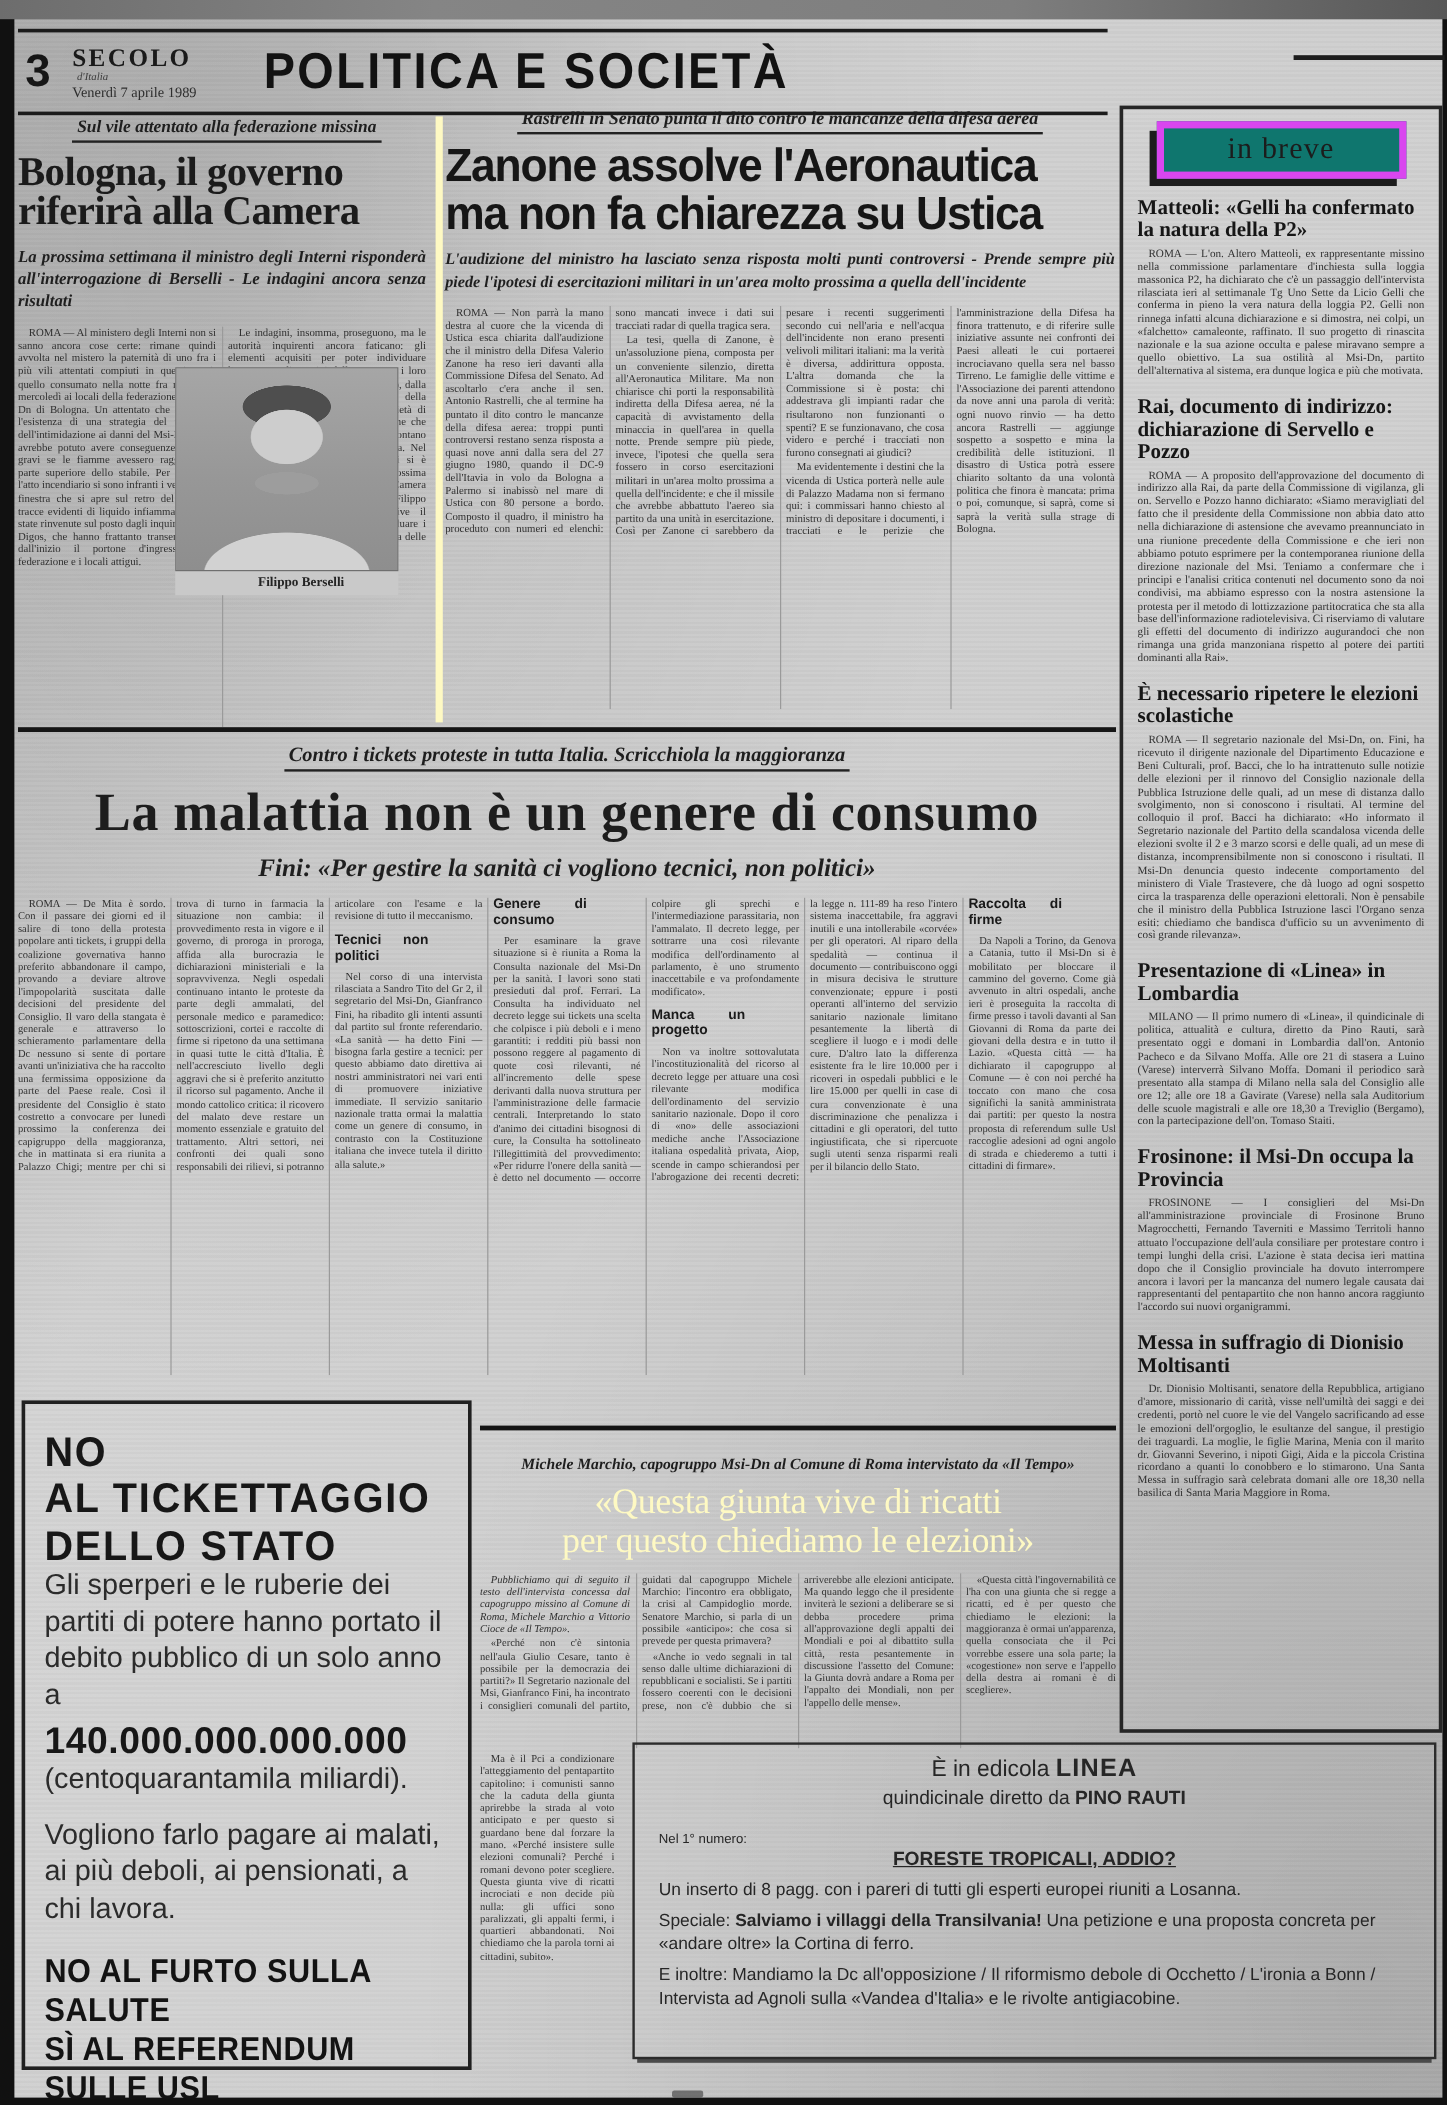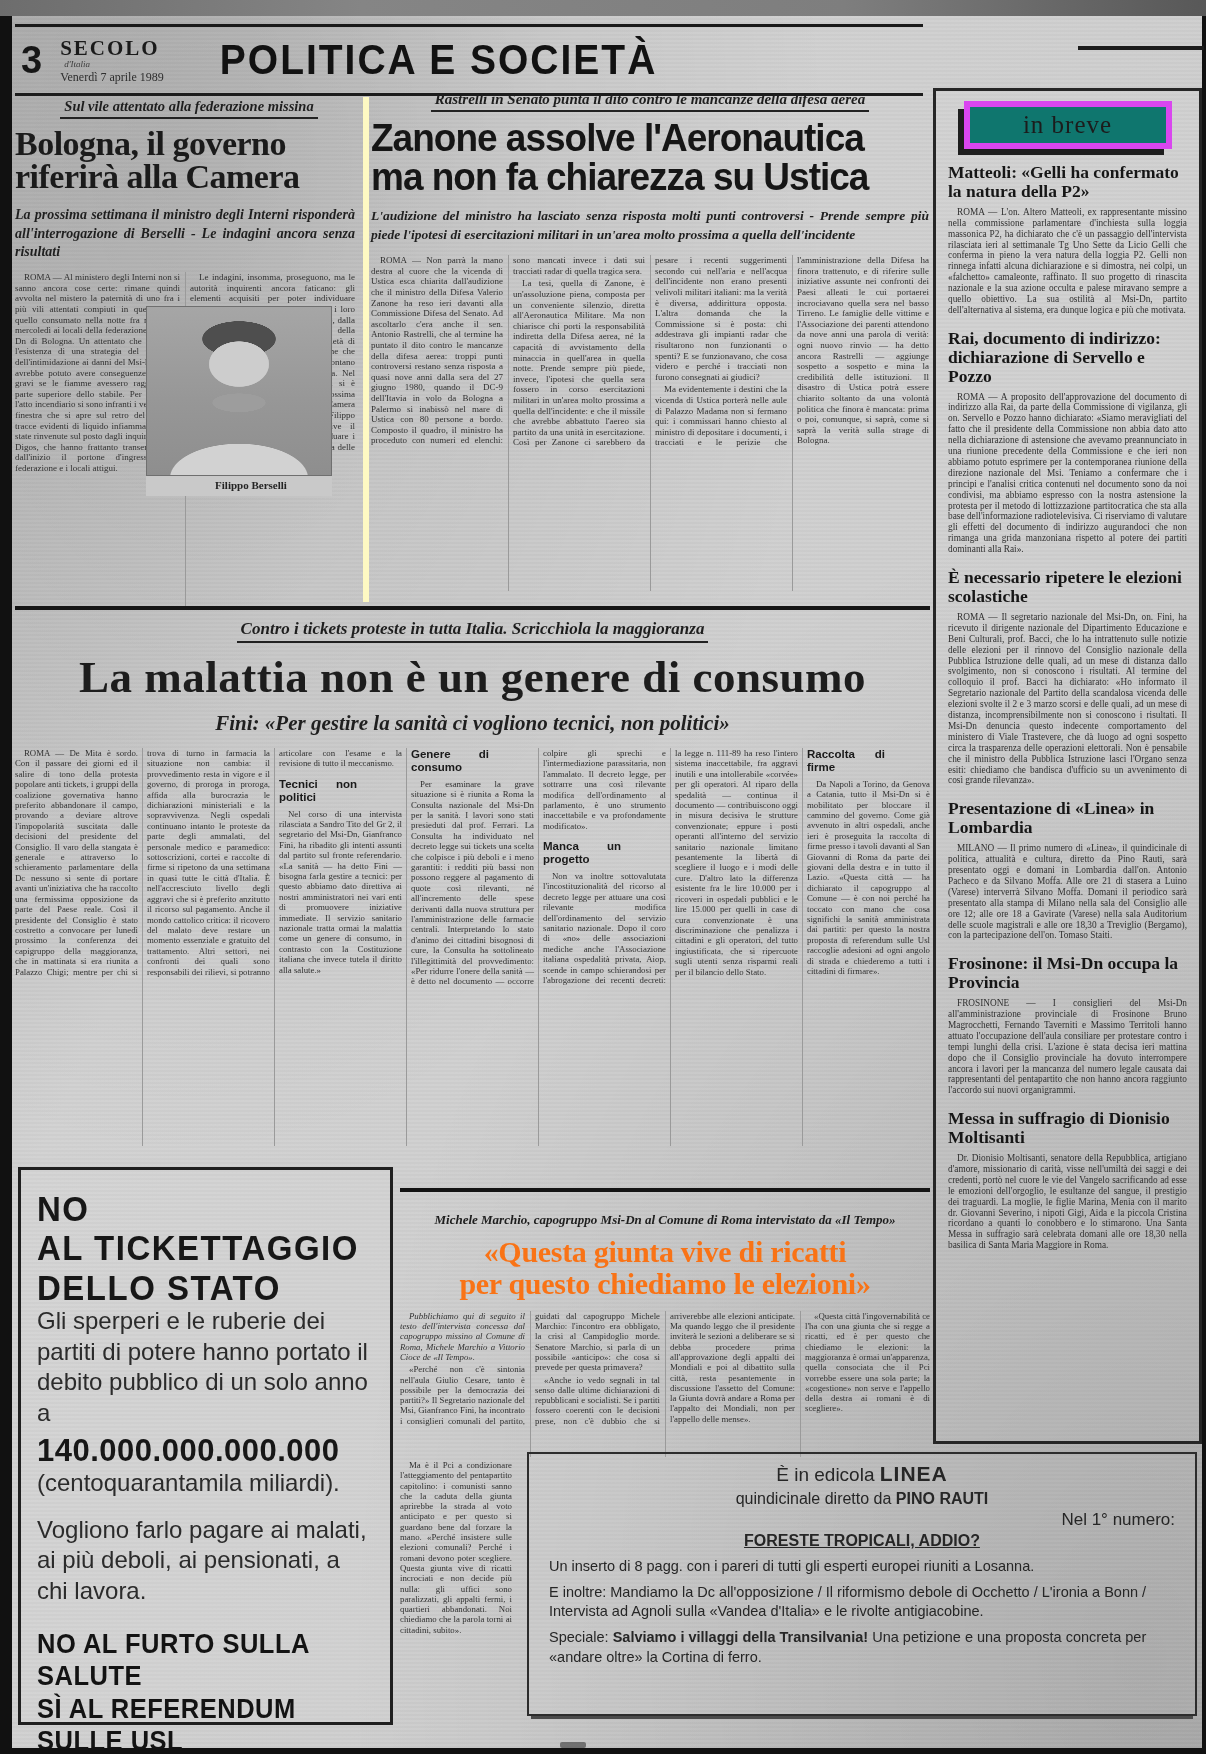--- a/index.html
+++ b/index.html
@@ -100,37 +100,37 @@
   .ad-text{font-size:24px;line-height:1.28;color:#2b2b2b;margin-top:4px;}
   .ad-amount{font-size:31px;font-weight:bold;letter-spacing:.5px;color:#171717;margin-top:4px;}
   .ad-note{font-size:24px;color:#2b2b2b;}
   .ad-text2{font-size:24px;line-height:1.28;color:#2b2b2b;margin-top:18px;}
   .ad-slogan{font-size:25.5px;font-weight:bold;letter-spacing:.5px;line-height:1.18;color:#131313;
     margin-top:20px;transform:scaleY(1.08);transform-origin:top left;}
 
   
   .sec-interview{left:400px;top:1188px;width:530px;height:556px;border-top:4px solid #141414;}
   .sec-interview .kicker{font-size:13px;border-bottom:none;margin-top:20px;}
-  .interview-head{text-align:center;font-size:30px;font-weight:bold;letter-spacing:-.3px;
-    line-height:1.08;color:#f97316;margin-top:6px;}
+  .interview-head{text-align:center;font-size:30px;font-weight:normal;letter-spacing:-.3px;
+    line-height:1.08;color:#fef9c3;margin-top:6px;}
   .interview-body{margin-top:10px;height:146px;overflow:hidden;columns:4;column-gap:10px;font-size:8.8px;}
   .interview-body p{line-height:10.3px;}
   .interview-body .intro{font-style:italic;}
   .interview-tail{position:absolute;left:0;top:268px;width:112px;height:284px;overflow:hidden;
     font-size:8.8px;}
   .interview-tail p{line-height:10.3px;}
 
   
   .lineabox{left:527px;top:1452px;width:670px;height:264px;border:2px solid #2c2c2c;
     box-sizing:border-box;padding:8px 20px;font-family:"Liberation Sans",sans-serif;color:#262626;
     background:rgba(255,255,255,.05);box-shadow:0 7px 0 -4px #4a4a4a;}
   .linea-h1{text-align:center;font-size:19px;}
   .linea-h1 b{font-size:21px;letter-spacing:1px;}
   .linea-h2{text-align:center;font-size:16px;margin-top:4px;}
-  .linea-issue{text-align:right;font-size:17px;margin-top:2px;}
+  .linea-issue{text-align:left;font-size:11px;margin-top:19px;}
   .linea-feature{text-align:center;font-size:16px;font-weight:bold;margin-top:2px;text-decoration:underline;}
   .linea-p{font-size:14.5px;line-height:1.32;margin-top:7px;}
 
   .smudge{position:absolute;background:#2c2c2c;opacity:.55;border-radius:2px;}
 </style>
 </head>
 <body>
 
 <div id="page">
   <div class="top-edge"></div>
@@ -262,20 +262,20 @@
   <div class="abs lineabox">
     <div class="linea-h1">
       <span>È in edicola </span><b>LINEA</b>
     </div>
     <div class="linea-h2">
       <span>quindicinale diretto da </span><b>PINO RAUTI</b>
     </div>
     <div class="linea-issue">Nel 1° numero:</div>
     <div class="linea-feature">FORESTE TROPICALI, ADDIO?</div>
     <div class="linea-p">Un inserto di 8 pagg. con i pareri di tutti gli esperti europei riuniti a Losanna.</div>
-    <div class="linea-p">E inoltre: Mandiamo la Dc all'opposizione / Il riformismo debole di Occhetto / L'ironia a Bonn / Intervista ad Agnoli sulla «Vandea d'Italia» e le rivolte antigiacobine.</div>
     <div class="linea-p">
       <span>Speciale: </span><b>Salviamo i villaggi della Transilvania!</b><span> Una petizione e una proposta concreta per «andare oltre» la Cortina di ferro.</span>
     </div>
+    <div class="linea-p">E inoltre: Mandiamo la Dc all'opposizione / Il riformismo debole di Occhetto / L'ironia a Bonn / Intervista ad Agnoli sulla «Vandea d'Italia» e le rivolte antigiacobine.</div>
   </div>
 
   <div class="smudge" style="left:560px;top:1742px;width:26px;height:6px;"></div>
 </div>
 
 </body></html>

